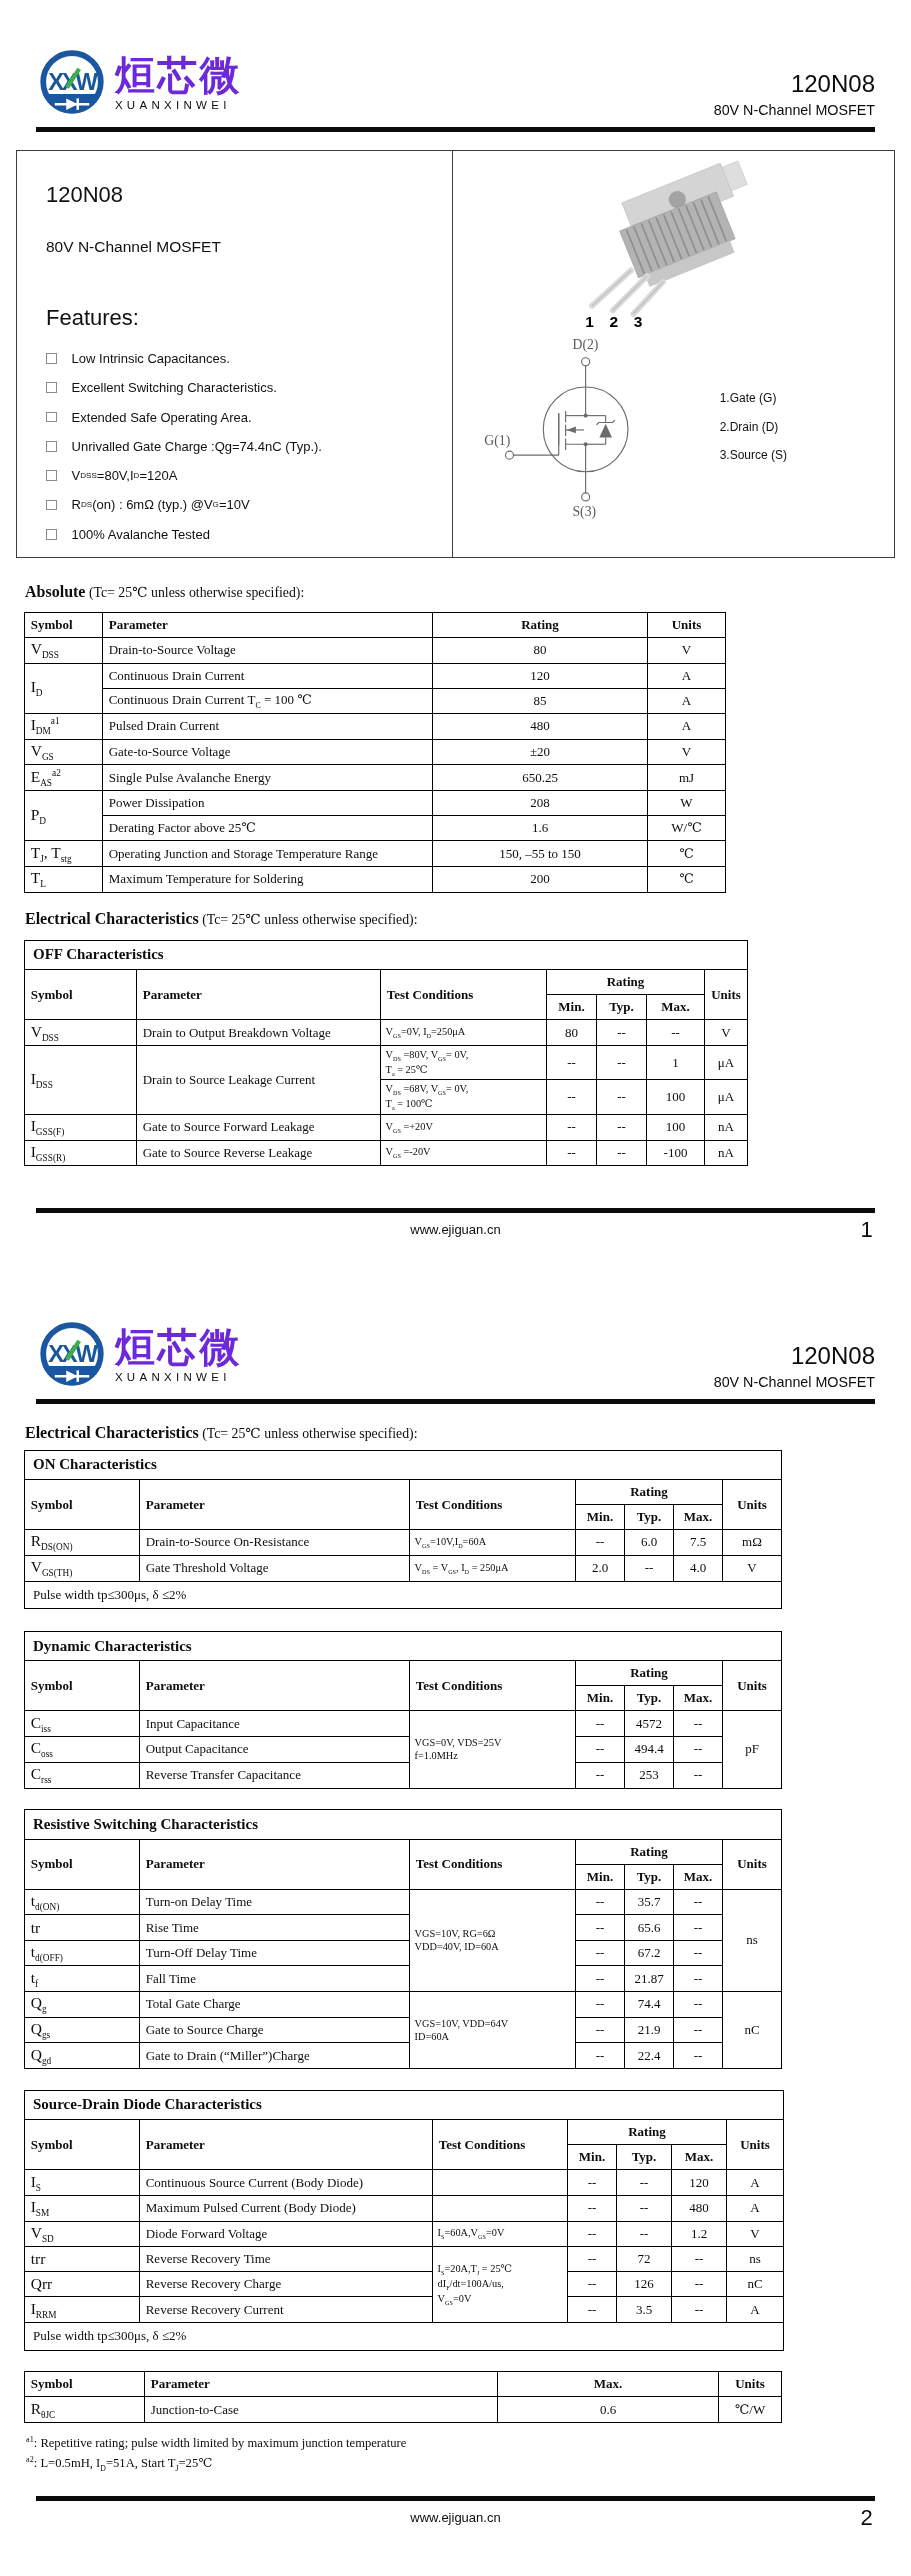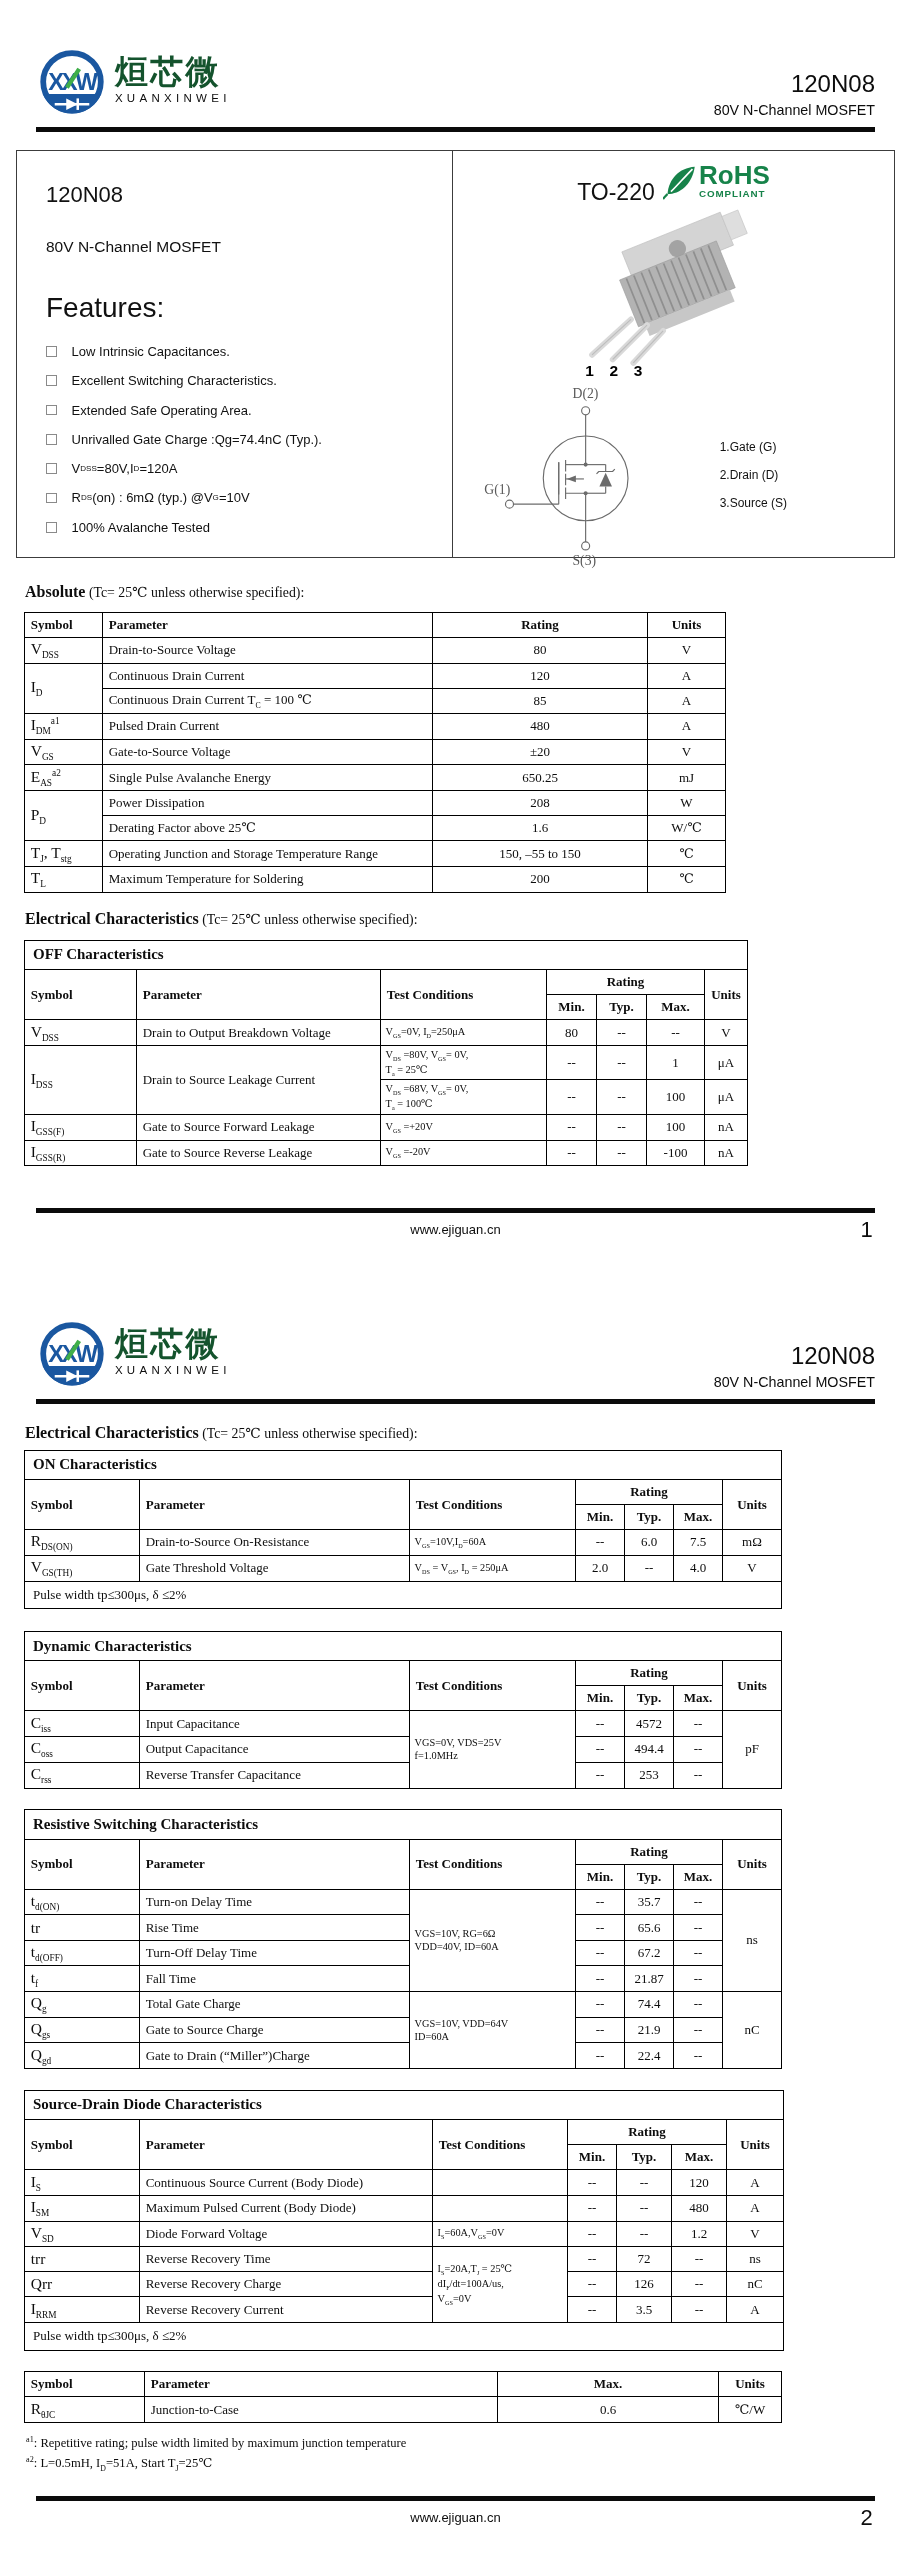--- a/index.html
+++ b/index.html
@@ -4,34 +4,34 @@
 <style>
   html,body{margin:0;padding:0;background:#ffffff;}
   body{width:911px;height:2576px;font-family:"Liberation Sans","DejaVu Sans",sans-serif;color:#111;position:relative;}
   .page{position:relative;width:911px;height:1288px;overflow:hidden;background:#fff;}
 
   
   .hdr{display:flex;justify-content:space-between;align-items:flex-start;padding:48px 36px 6.9px 36px;}
   .p2 .hdr{padding-top:32px;}
   .logo{display:flex;align-items:flex-start;gap:6.9px;}
   .logo-txt{padding-top:6.9px;}
-  .cn{font-size:33px;font-weight:700;letter-spacing:2.3px;color:#14532d;line-height:1.05;font-family:Liberation Serif, serif;}
+  .cn{font-size:40px;font-weight:700;letter-spacing:2.3px;color:#6d28d9;line-height:1.05;font-family:Liberation Serif, serif;}
   .en{font-size:11.5px;letter-spacing:4.3px;color:#0d0d0d;margin-top:2.3px;}
   .titles{text-align:right;padding-top:23px;}
   .rt1{font-size:24px;color:#0d0d0d;line-height:1.1;}
   .rt2{font-size:14.3px;color:#0d0d0d;margin-top:4.6px;}
   .rule{height:5.2px;background:#0b0b0b;margin:0 36px;}
 
   
   .p1box{margin:18.4px 16px 0 16px;border:1.1px solid #3c3c3c;height:408px;display:flex;box-sizing:border-box;background:#fff;}
   .lcol{width:435px;box-sizing:border-box;padding:31px 0 0 29px;}
   .rcol{flex:1;border-left:1.1px solid #3c3c3c;padding-top:5.7px;position:relative;}
   .lpart{font-size:22px;}
   .lsub{font-size:15.5px;margin-top:30px;}
-  .ftitle{font-size:28px;margin-top:36px;}
+  .ftitle{font-size:22px;margin-top:49px;}
   .feats{margin-top:19.5px;}
   .feat{font-size:13px;margin:14.3px 0;display:flex;align-items:center;}
   .feat::before{content:"";width:8.6px;height:8.6px;border:1.1px solid #8a8a8a;margin-right:15px;flex:none;background:#fff;}
   .feat sub{font-size:0.62em;}
   .pkgtop{display:flex;justify-content:center;align-items:flex-start;gap:8px;margin-top:4.6px;}
   .toname{font-size:23px;margin-top:17px;}
   .rohs{display:flex;gap:2.3px;align-items:flex-start;margin-top:1.1px;}
   .rohs-txt{line-height:1;}
   .r1{font-size:26px;font-weight:bold;color:#17834a;line-height:0.95;}
   .r2{font-size:9.8px;font-weight:bold;color:#17834a;letter-spacing:0.9px;margin-top:1.1px;}
@@ -111,34 +111,20 @@
           <div class="feat">Low Intrinsic Capacitances.</div>
           <div class="feat">Excellent Switching Characteristics.</div>
           <div class="feat">Extended Safe Operating Area.</div>
           <div class="feat">Unrivalled Gate Charge :Qg=74.4nC (Typ.).</div>
           <div class="feat">V<sub>DSS</sub>=80V,I<sub>D</sub>=120A</div>
           <div class="feat">R<sub>DS</sub>(on) : 6mΩ (typ.) @V<sub>G</sub>=10V</div>
           <div class="feat">100% Avalanche Tested</div>
         </div>
     </div>
     <div class="rcol">
-      <div class="pkgtop">
-        <div class="toname">TO-220</div>
-        <div class="rohs">
-          <svg width="34" height="37" viewBox="0 0 60 64">
-            <path d="M8,54 C10,28 28,8 56,6 C52,34 34,52 12,54 Z" fill="#17834a"></path>
-            <path d="M14,50 C26,38 38,24 52,10" stroke="#ffffff" stroke-width="3" fill="none"></path>
-            <path d="M8,54 C4,58 2,60 0,63" stroke="#17834a" stroke-width="4" fill="none"></path>
-          </svg>
-          <div class="rohs-txt">
-            <div class="r1">RoHS</div>
-            <div class="r2">COMPLIANT</div>
-          </div>
-        </div>
-      </div>
       <div class="pkgimg">
         <svg width="270" height="172" viewBox="0 0 470 300">
           <g transform="rotate(-22 235 130)">
             <rect x="170" y="48" width="185" height="62" fill="#d4d4d4" stroke="#b9b9b9"></rect>
             <rect x="355" y="56" width="30" height="44" fill="#dedede" stroke="#c2c2c2"></rect>
             <circle cx="262" cy="79" r="15" fill="#a3a3a3"></circle>
             <rect x="148" y="92" width="182" height="88" fill="#b3b3b3" stroke="#9a9a9a"></rect>
             <g stroke="#8f8f8f" stroke-width="3">
               <line x1="160" y1="94" x2="160" y2="178"></line>
                 <line x1="174" y1="94" x2="174" y2="178"></line>

